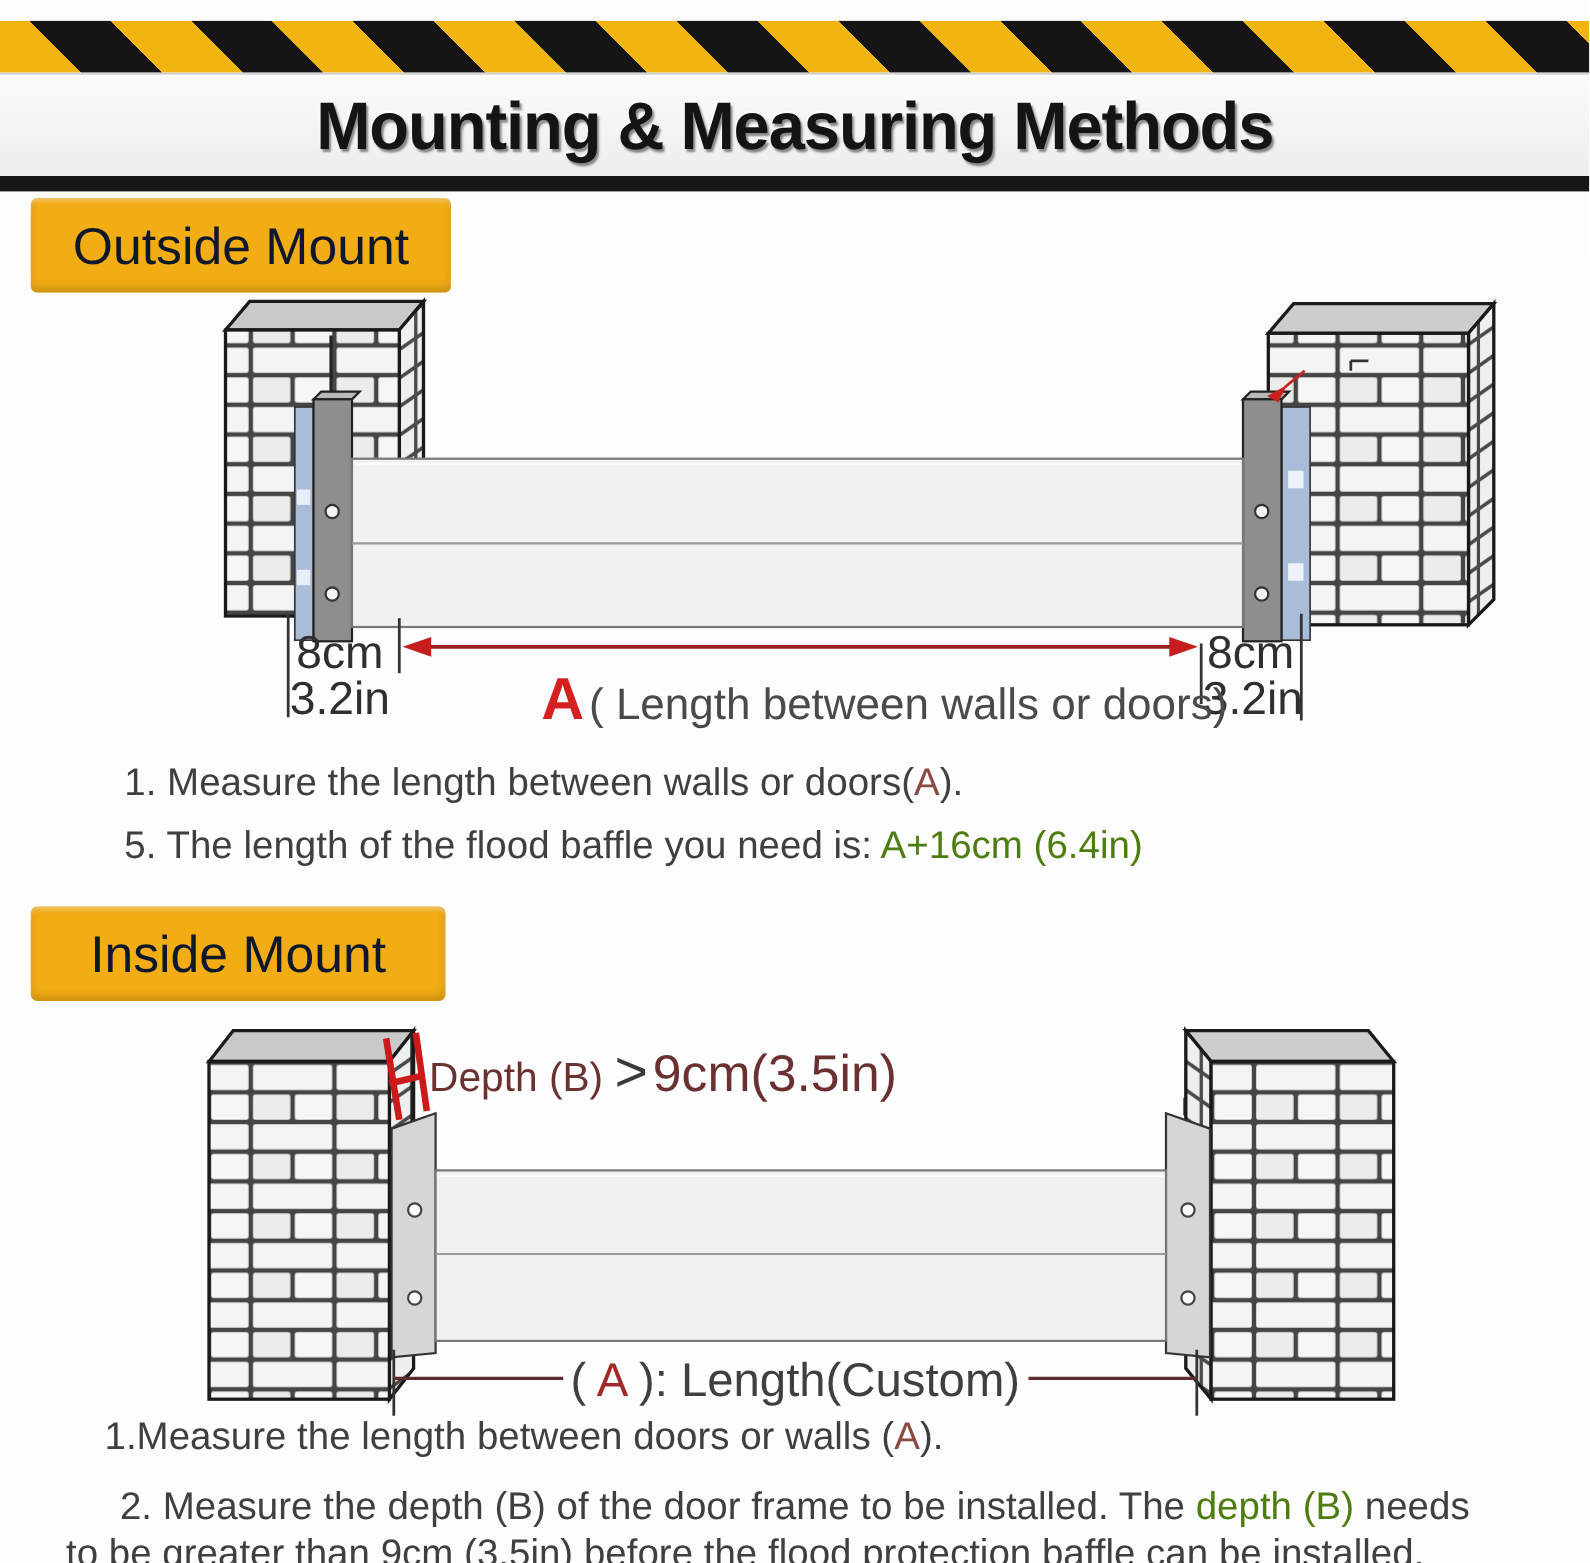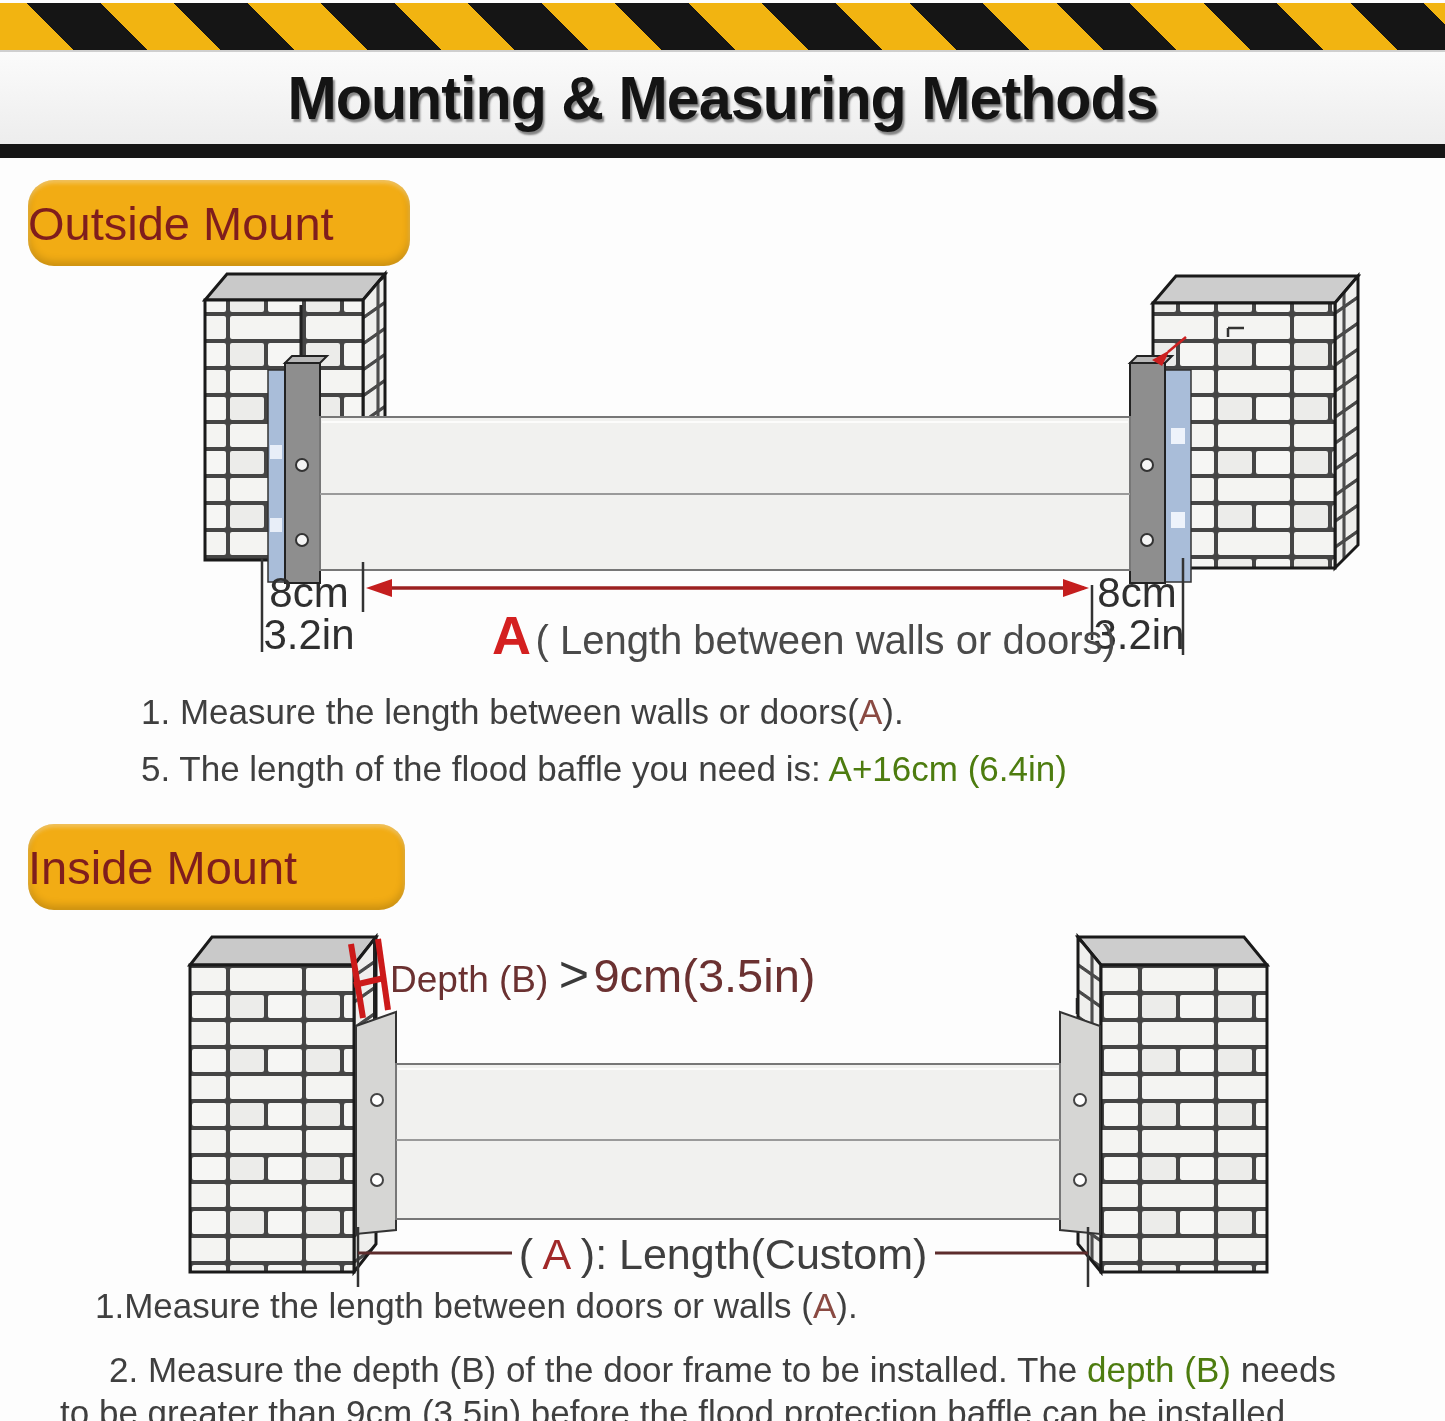--- a/index.html
+++ b/index.html
@@ -1,49 +1,49 @@
 <!DOCTYPE html>
 <html><head>
 <meta charset="utf-8">
 <style>
   html,body{margin:0;padding:0;background:#ffffff;}
   #page{position:relative;width:1445px;height:1421px;background:#fdfdfd;overflow:hidden;
         font-family:"Liberation Sans", sans-serif;}
 
   
-  .banner{position:absolute;top:0;left:0;width:1445px;height:158px;display:flex;flex-direction:column;}
+  .banner{position:absolute;top:16px;left:0;width:1445px;height:158px;display:flex;flex-direction:column;}
   .stripes{height:47px;margin-top:3px;
     background:repeating-linear-gradient(45deg,#f2b411 0 52px,#151515 52px 104px);
     border-bottom:2px solid #cfcfcf;}
   .title-area{flex:1;display:flex;align-items:center;justify-content:center;
     background:linear-gradient(#fbfbfb,#ededed);}
   .banner-title{font-size:61px;font-weight:700;color:#141414;letter-spacing:-1px;
     transform:scaleX(.97);text-shadow:2px 3px 2px rgba(0,0,0,.45), -1px -1px 0 rgba(255,255,255,.7);}
   .black-bar{height:14px;background:#161616;}
 
   
-  .badge{position:absolute;height:86px;background:#f2ac14;border-radius:26px;
-    display:flex;align-items:center;justify-content:flex-start;
+  .badge{position:absolute;height:86px;background:#f2ac14;border-radius:6px;
+    display:flex;align-items:center;justify-content:center;
     box-shadow:inset 0 -4px 8px rgba(0,0,0,.18), inset 0 3px 4px rgba(255,255,255,.35);
-    color:#7f1d1d;font-size:47px;}
+    color:#0f172a;font-size:47px;}
   .badge-outside{left:28px;top:180px;width:382px;}
   .badge-inside{left:28px;top:824px;width:377px;}
 
   
   .diagram{position:absolute;left:0;width:1246px;}
   #diagram-outside{top:260px;height:410px;}
   #diagram-inside{top:912px;height:400px;}
   svg{display:block;}
   svg text{font-family:"Liberation Sans", sans-serif;}
   .dim-text{fill:#2f2f2f;font-size:42px;}
   .pillar-outline{stroke:#1a1a1a;stroke-width:3;}
 
   
   .notes{position:absolute;color:#3f3f3f;font-size:35px;}
-  .notes div{white-space:nowrap;margin-left:28px;}
+  .notes div{white-space:nowrap;}
   .notes-outside{left:113px;top:692px;}
   .notes-outside .n1{margin-bottom:17px;}
   .notes-inside{left:55px;top:1286px;}
   .notes-inside .n1{margin-left:40px;margin-bottom:24px;}
   .notes-inside .n2a{margin-left:54px;margin-bottom:3px;}
   .notes-inside .n2b{margin-left:5px;}
   .red-a{color:#8a4a42;}
   .maroon{color:#4d7c0f;}
 </style>
 </head>

